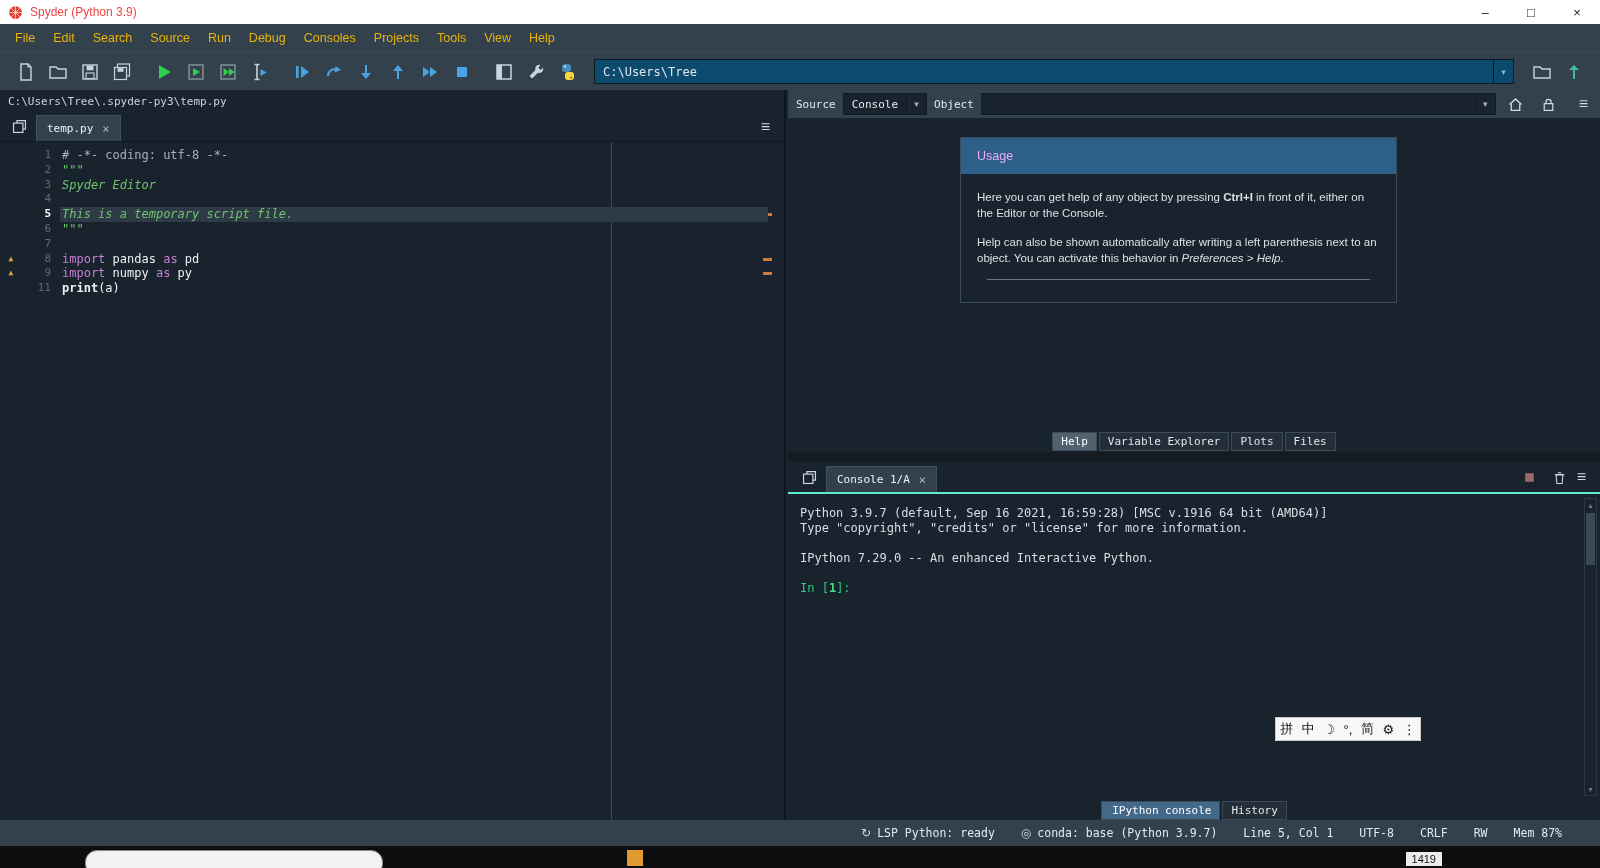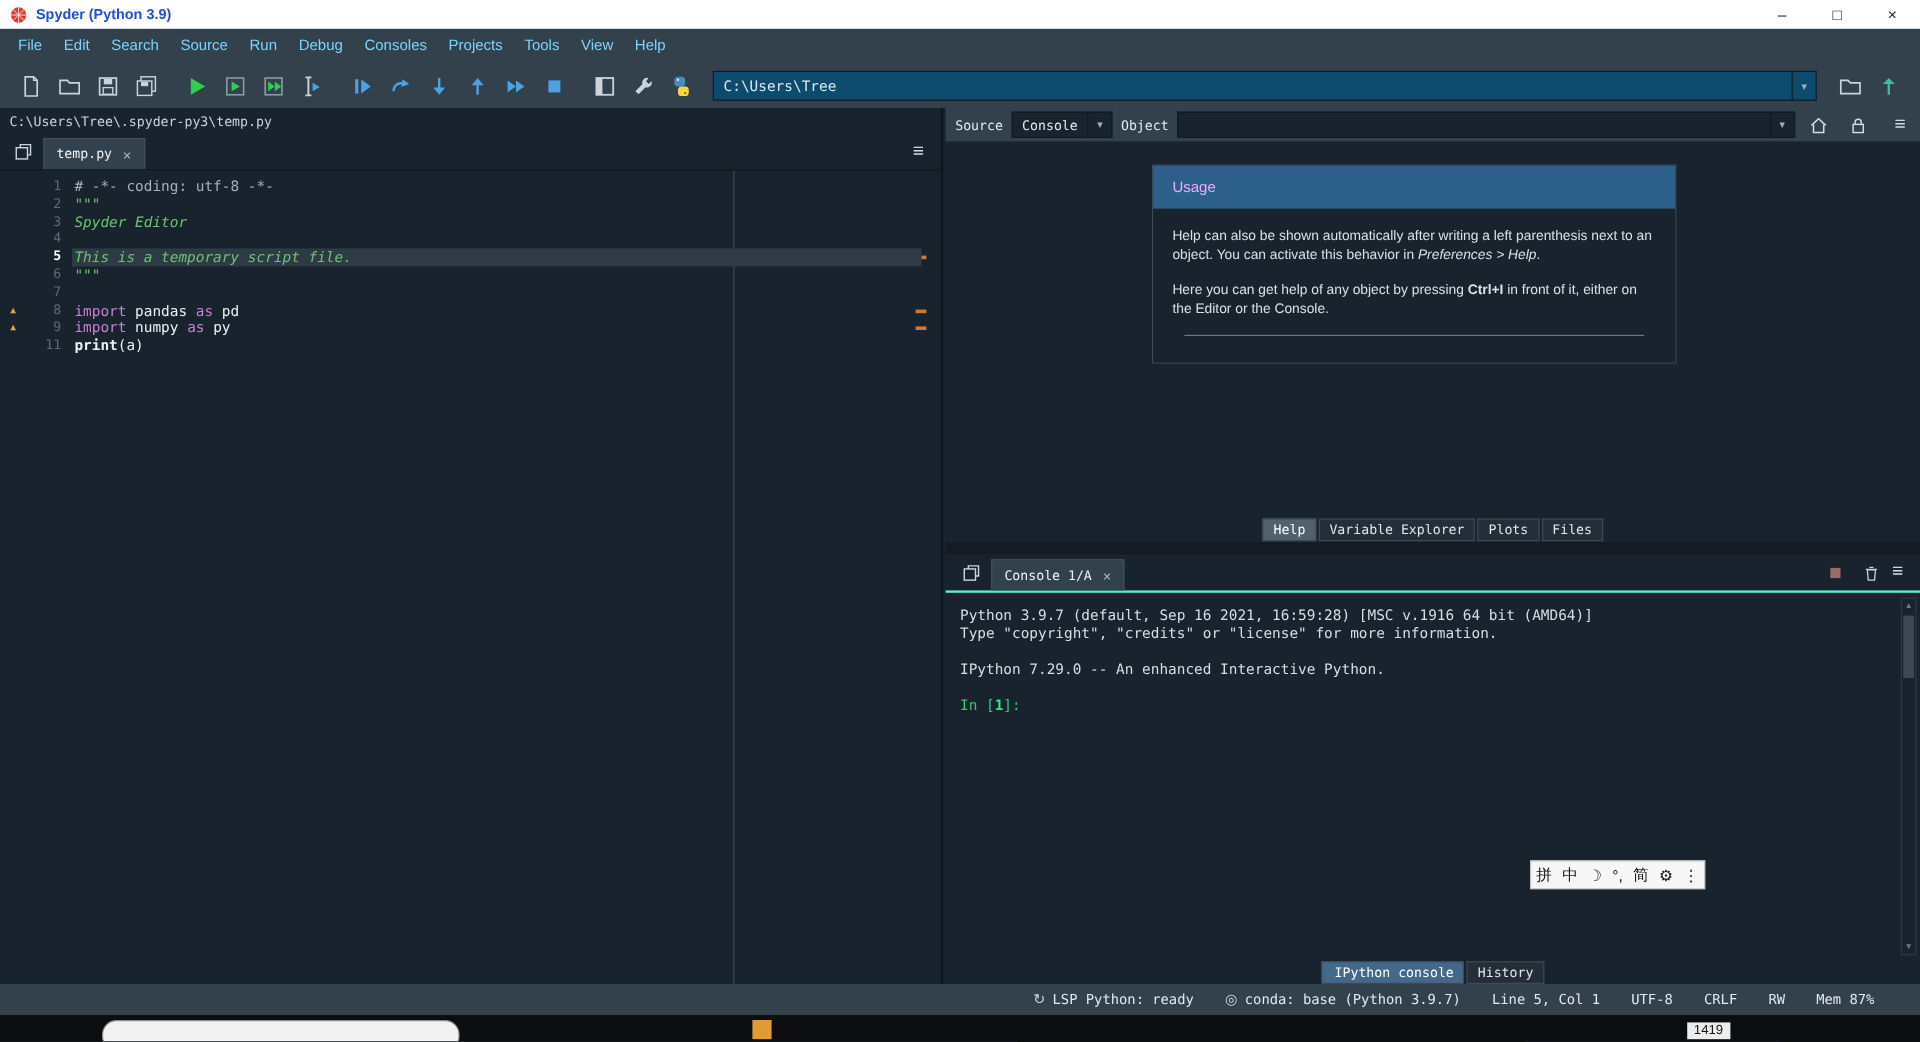--- a/index.html
+++ b/index.html
@@ -3,27 +3,27 @@
 <meta charset="utf-8">
 <style>
   *{margin:0;padding:0;box-sizing:border-box;}
   html,body{width:1600px;height:868px;overflow:hidden;}
   body{font-family:"Liberation Sans",sans-serif;background:#19232D;}
   .app{position:relative;width:1600px;height:868px;background:#19232D;}
 
   
   .titlebar{height:24px;background:#ffffff;display:flex;align-items:center;padding-left:8px;position:relative;}
   .app-logo{width:15px;height:15px;}
-  .titlebar .title{font-size:12px;color:#1d4ed8;margin-left:7px;font-weight:bold;}
+  .titlebar .title{font-size:12px;color:#ef4444;margin-left:7px;}
   .win-controls{position:absolute;right:0;top:0;height:24px;display:flex;}
   .win-btn{width:46px;height:24px;display:flex;align-items:center;justify-content:center;font-size:13px;color:#222;cursor:default;}
 
   
   .menubar{height:28px;background:#32414B;display:flex;align-items:center;padding-left:6px;}
-  .menu-item{color:#7dd3fc;font-size:12.5px;padding:4px 9px;}
+  .menu-item{color:#eab308;font-size:12.5px;padding:4px 9px;}
 
   
   .toolbar{height:38px;background:#32414B;display:flex;align-items:center;padding:0 10px;border-top:1px solid #3a4a55;}
   .tool-btn{width:32px;height:30px;display:flex;align-items:center;justify-content:center;background:none;border:none;}
   .tool-btn svg{width:20px;height:20px;}
   .group-gap{width:10px;flex:none;}
   .path-box{flex:1;height:25px;background:#0c4a6e;border:1px solid #111a22;display:flex;align-items:center;margin:0 12px 0 10px;}
   .path-text{flex:1;padding:0 8px;font-size:12px;color:#dfe7ee;font-family:"DejaVu Sans Mono",monospace;}
   .drop{width:20px;color:#9fb0bd;font-size:9px;text-align:center;border-left:1px solid #111a22;align-self:stretch;display:flex;align-items:center;justify-content:center;}
 
@@ -363,22 +363,22 @@
             <path d="M7 9V7a3 3 0 0 1 6 0v2" fill="none" stroke="#d3dde5" stroke-width="1.4"></path>
           </svg>
         </button>
       <span class="hamburger">≡</span>
     </div>
 
     <div class="help-body">
       <div class="usage-card">
         <div class="usage-header">Usage</div>
         <div class="usage-body">
+          <p><span>Here you can get help of any object by pressing </span><b>Ctrl+I</b><span> in front of it, either on the Editor or the Console.</span></p>
           <p><span>Help can also be shown automatically after writing a left parenthesis next to an object. You can activate this behavior in </span><em>Preferences &gt; Help</em><span>.</span></p>
-          <p><span>Here you can get help of any object by pressing </span><b>Ctrl+I</b><span> in front of it, either on the Editor or the Console.</span></p>
           <hr class="usage-hr">
         </div>
       </div>
     </div>
 
     <div class="pane-tabs">
         <span class="pane-tab active">Help</span>
         <span class="pane-tab">Variable Explorer</span>
         <span class="pane-tab">Plots</span>
         <span class="pane-tab">Files</span>

